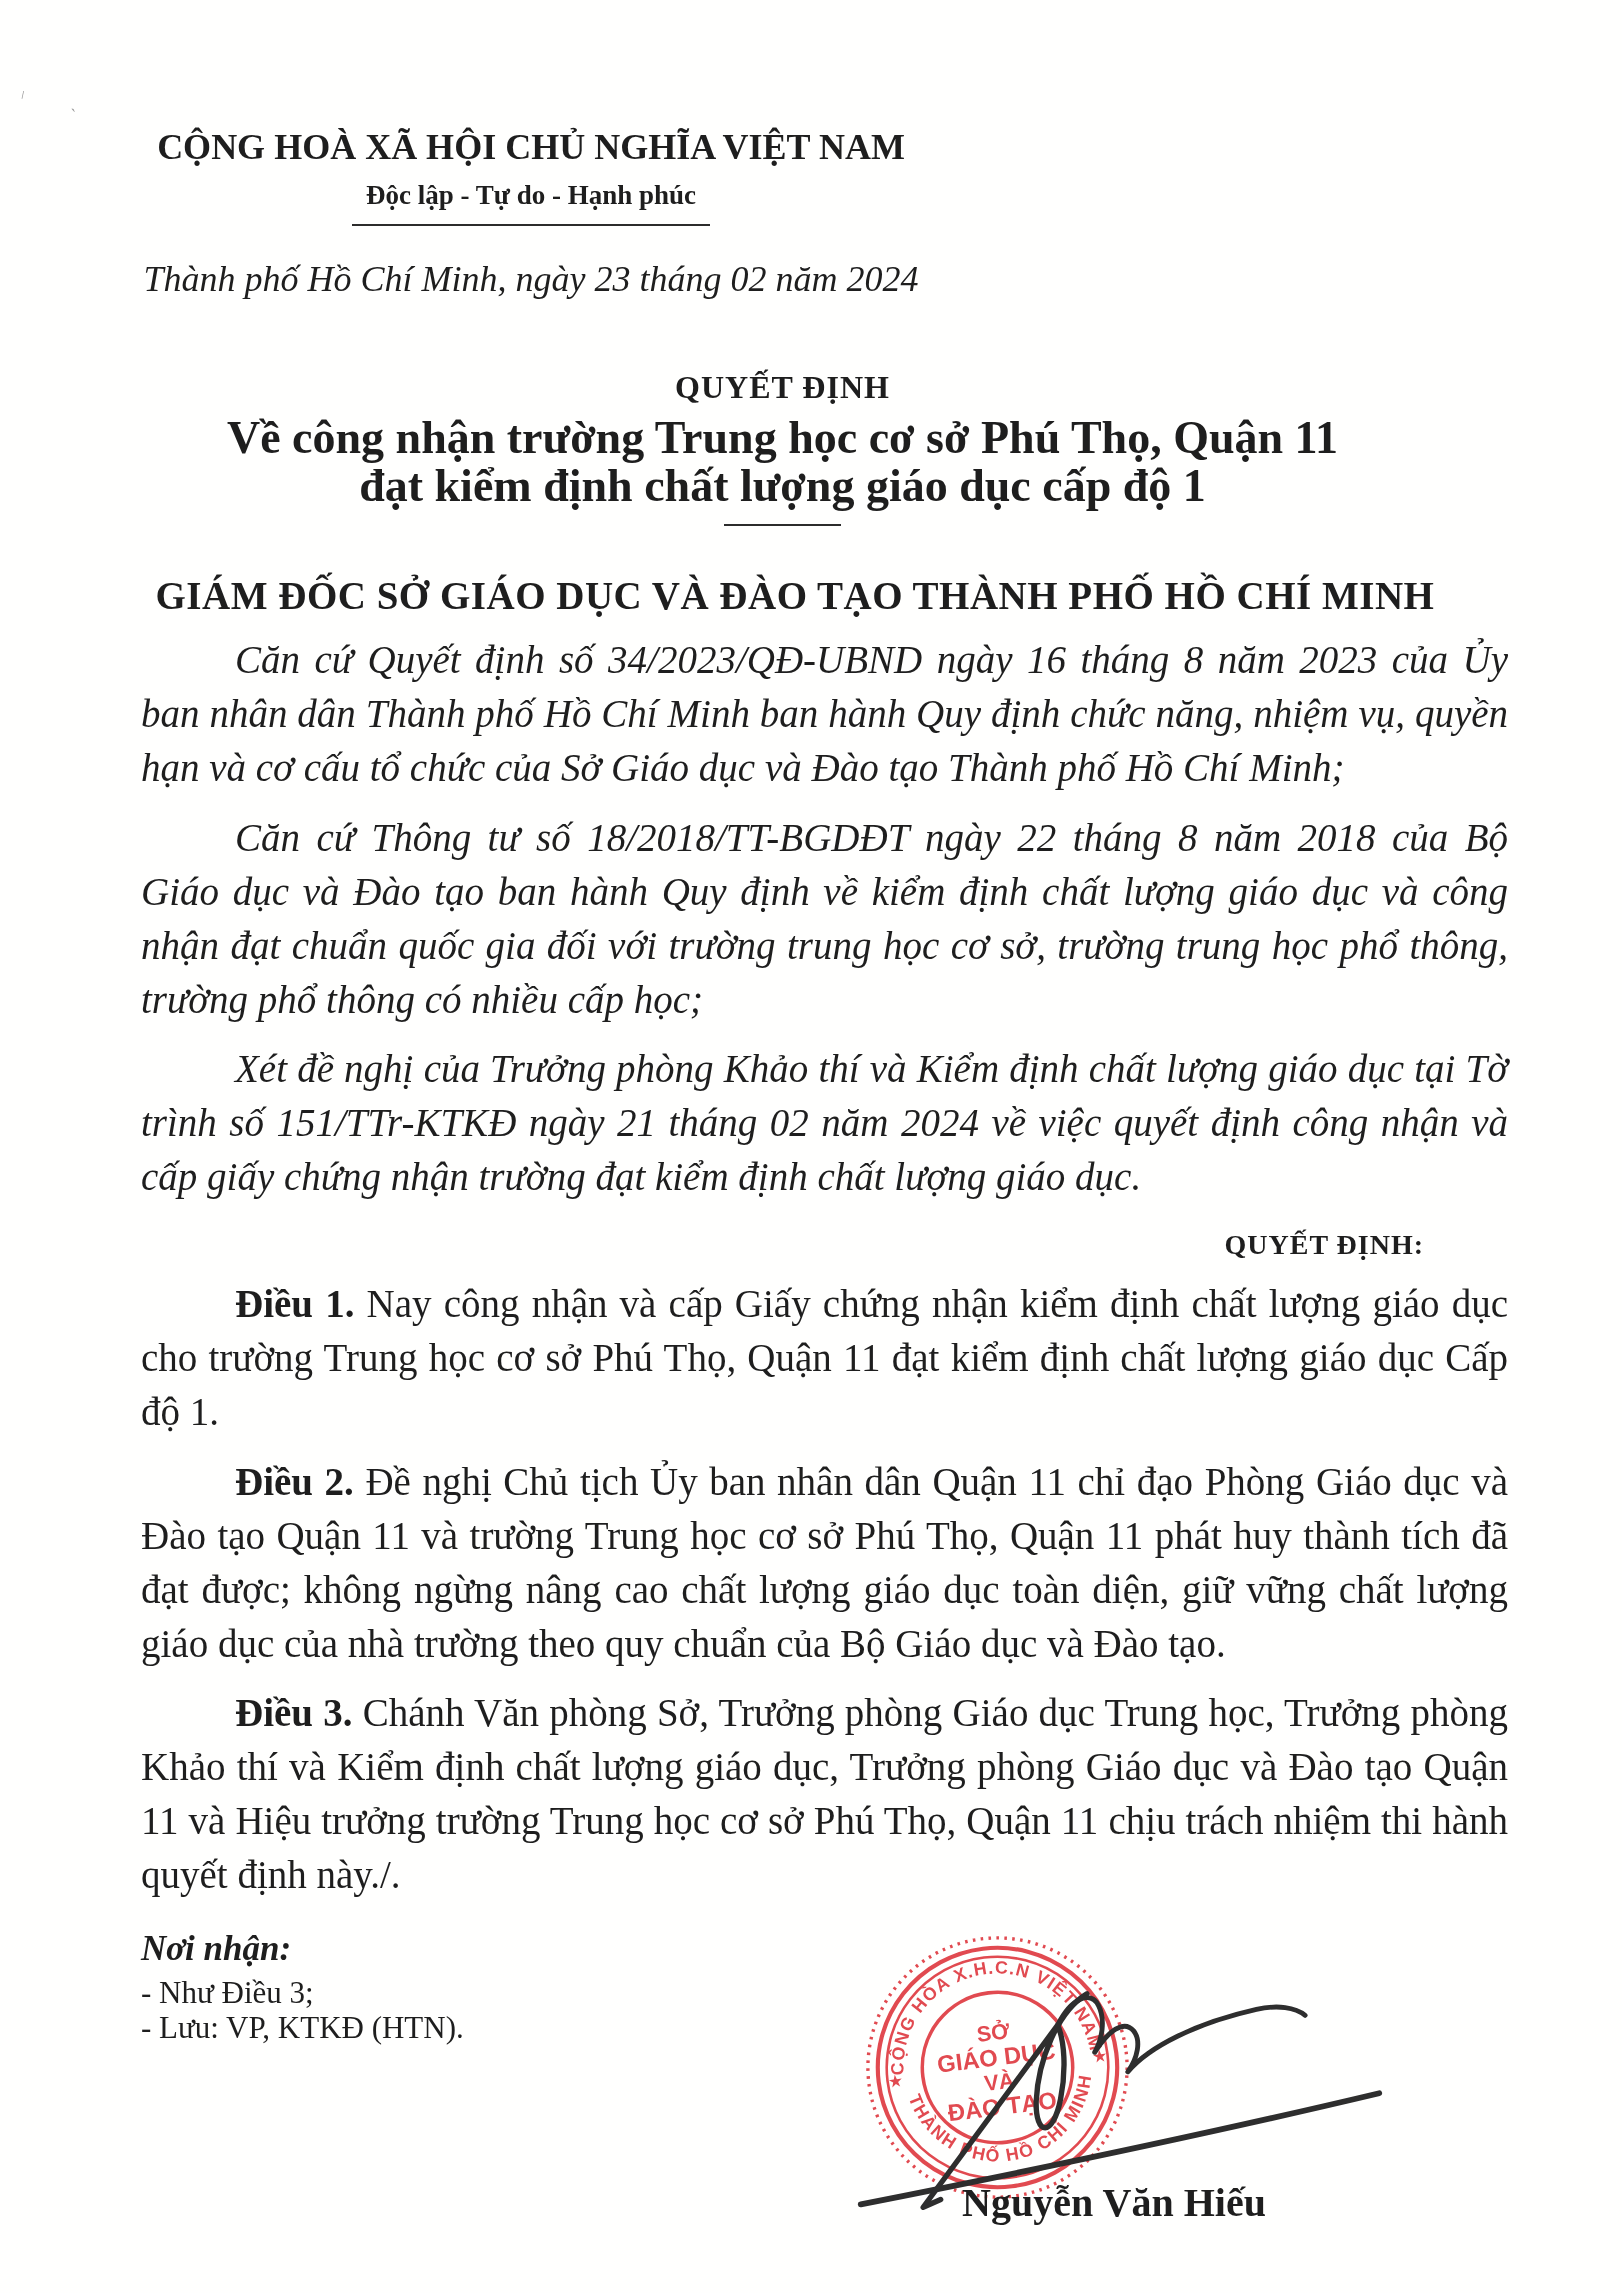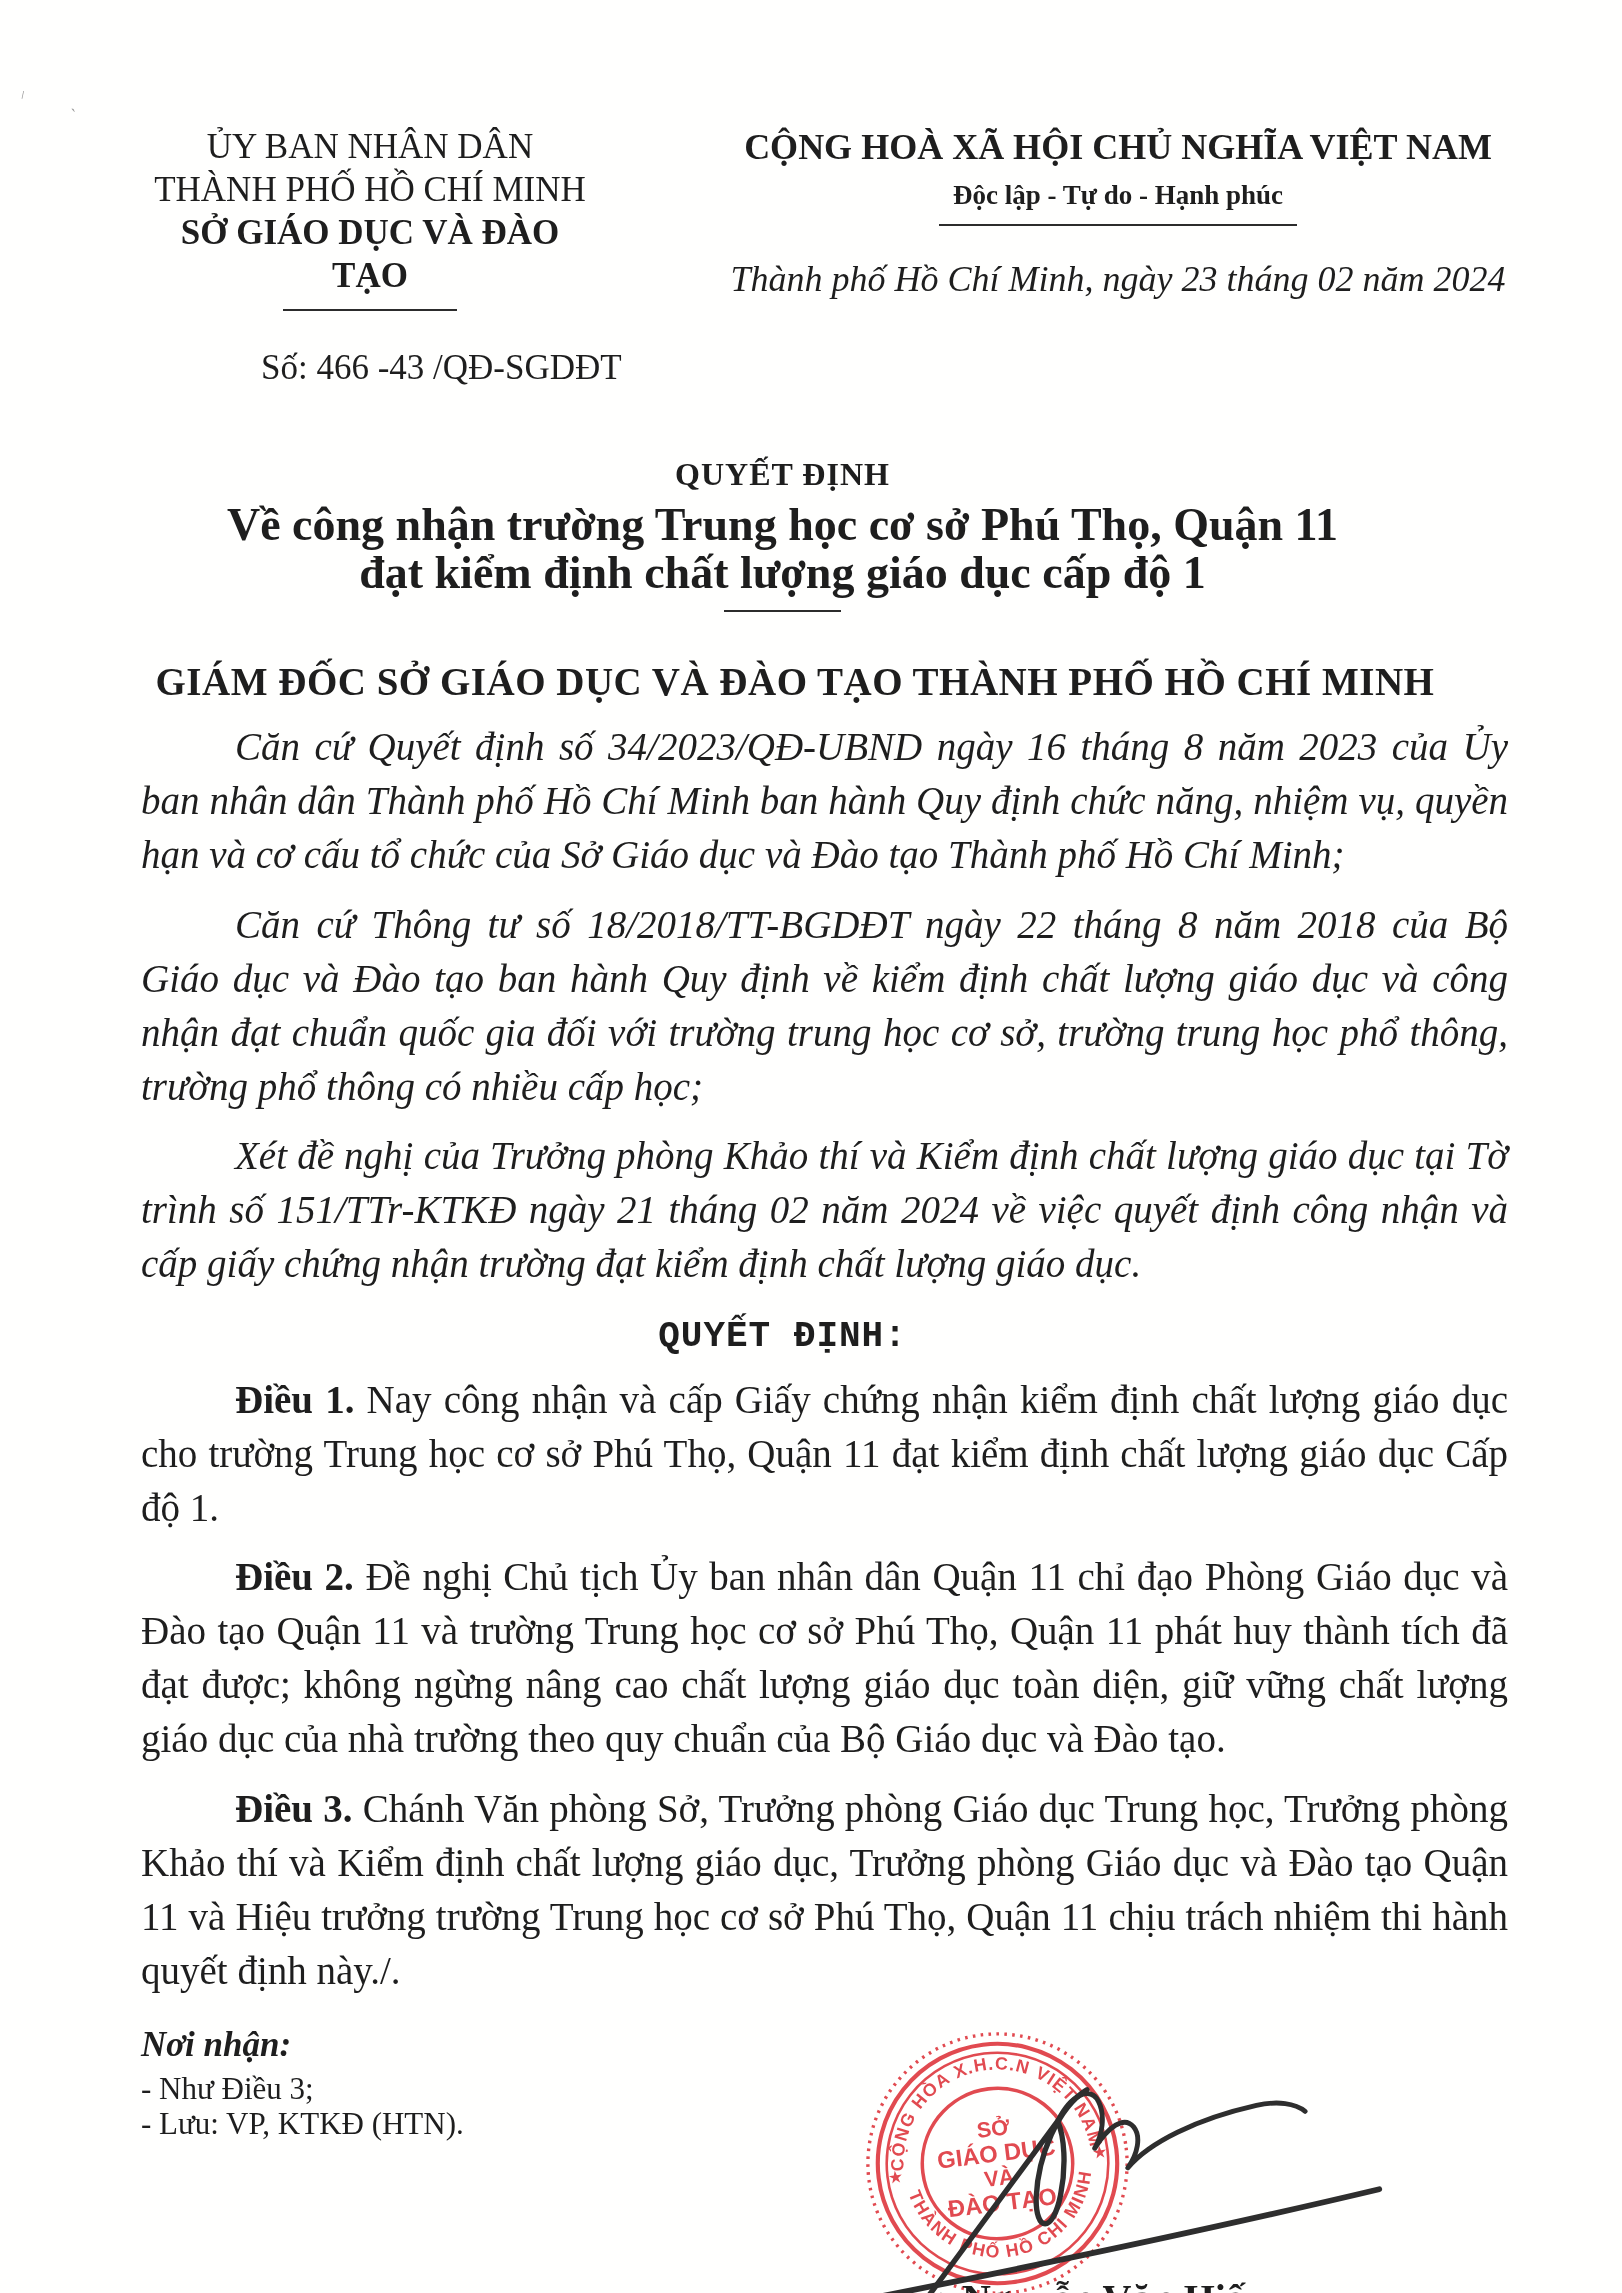--- a/index.html
+++ b/index.html
@@ -35,21 +35,21 @@
   .t-sub{font-size:46px;font-weight:bold;line-height:48px;}
   .t-rule{width:117px;height:0;border-top:2.9px solid #2c2c2c;margin:13.7px auto 0 auto;}
   
   .authority{margin-top:47px;text-align:center;padding-right:59px;font-size:39px;font-weight:bold;letter-spacing:0.5px;}
   .para{
     margin:15.6px 0 0 0;
     font-size:39px;line-height:54px;
     text-align:justify;text-indent:94px;
   }
   .preamble{font-style:italic;}
-  .decision{margin:25px 0 5.9px 0;text-align:center;padding-right:84px;font-size:36px;font-weight:bold;letter-spacing:1px;font-family:Liberation Mono, monospace;}
+  .decision{margin:25px 0 5.9px 0;text-align:right;padding-right:84px;font-size:28px;font-weight:bold;letter-spacing:1px;}
   
   .footer-row{display:flex;justify-content:space-between;margin-top:27px;}
   .recv{width:546px;}
   .recv-label{font-size:35px;font-weight:bold;font-style:italic;}
   .recv-list{margin-top:5.9px;font-size:31px;line-height:35px;}
   .sig-block{position:relative;width:624px;height:390px;margin-right:82px;flex-shrink:0;}
   .sig-title{position:relative;z-index:3;text-align:center;font-size:39px;font-weight:bold;letter-spacing:1px;}
   .sig-name{position:absolute;z-index:3;top:250px;left:0;width:100%;text-align:center;font-size:40px;font-weight:bold;}
   .seal{position:absolute;z-index:1;left:57px;top:0px;width:277px;height:277px;opacity:.92;}
   .sig-svg{position:absolute;z-index:2;left:51px;top:51px;width:534px;height:246px;}
@@ -61,27 +61,20 @@
 </head>
 <body>
 
 <div class="page">
   <span class="artifact a1">ᛧ</span>
   <span class="artifact a2">ˏ</span>
 
   <div class="content">
 
     <div class="hdr-row">
-      <div class="hdr-left">
-        <div>ỦY BAN NHÂN DÂN</div>
-        <div>THÀNH PHỐ HỒ CHÍ MINH</div>
-        <div class="b">SỞ GIÁO DỤC VÀ ĐÀO TẠO</div>
-        <div class="org-rule"></div>
-        <div class="doc-no">Số: 466 -43 /QĐ-SGDĐT</div>
-      </div>
       <div class="hdr-right">
         <div class="b nw">CỘNG HOÀ XÃ HỘI CHỦ NGHĨA VIỆT NAM</div>
         <div>
           <span class="motto b">Độc lập - Tự do - Hạnh phúc</span>
         </div>
         <div class="dateline i">Thành phố Hồ Chí Minh, ngày 23 tháng 02 năm 2024</div>
       </div>
     </div>
 
     <div class="title-block">

